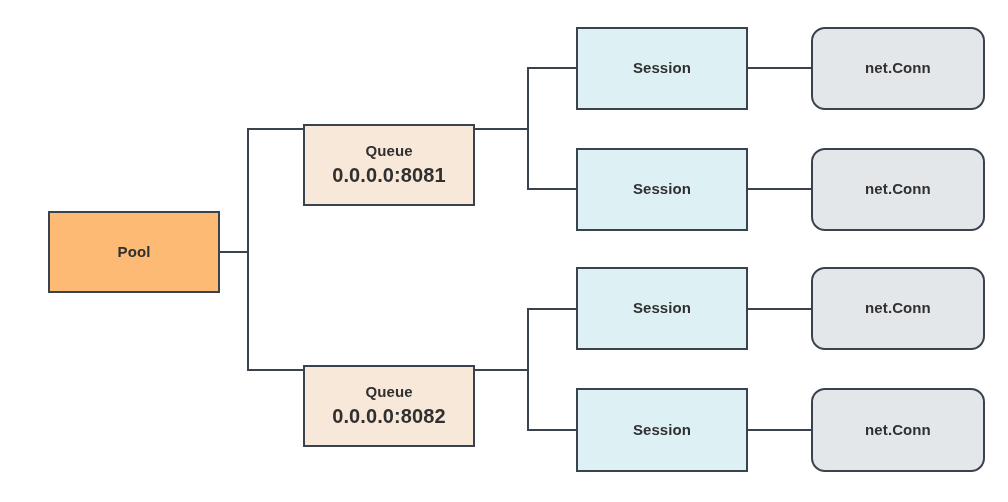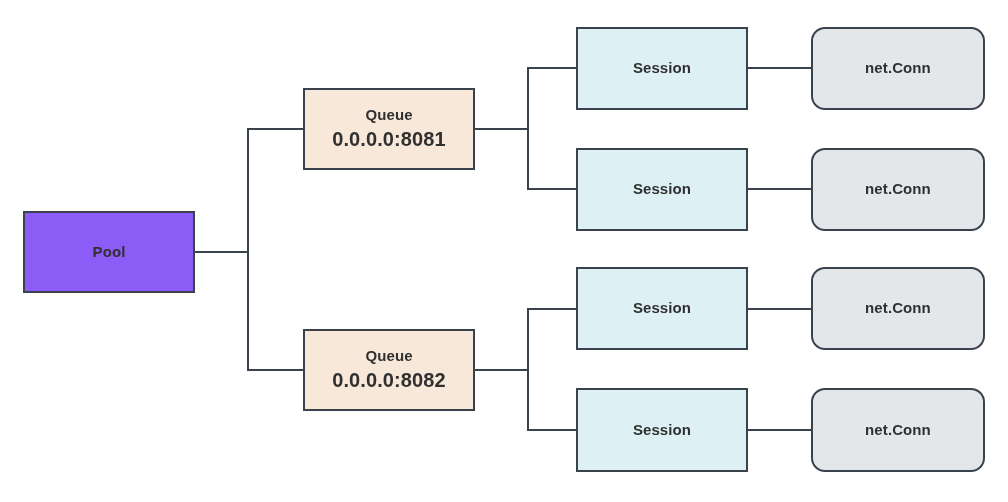--- a/index.html
+++ b/index.html
@@ -23,22 +23,22 @@
     flex-direction: column;
     justify-content: center;
     text-align: center;
     color: #303030;
     font-weight: bold;
     font-size: 15px;
     line-height: 1.35;
     letter-spacing: 0.1px;
   }
   .node .line2 { font-size: 20px; font-weight: bold; }
-  .node-pool    { background: #8b5cf6; }
-  .node-queue   { background: #f7e8da; }
+  .node-pool    { background: #fdba74; margin-left: 25px; }
+  .node-queue   { background: #f7e8da; margin-top: 36px; }
   .node-session { background: #ddf1f5; }
   .node-conn    { background: #e4e7ea; border-radius: 14px; }
 
   .edge {
     position: absolute;
     background: #39424d;
   }
   .edge-h { height: 2px; }
   .edge-v { width: 2px; }
 </style>

